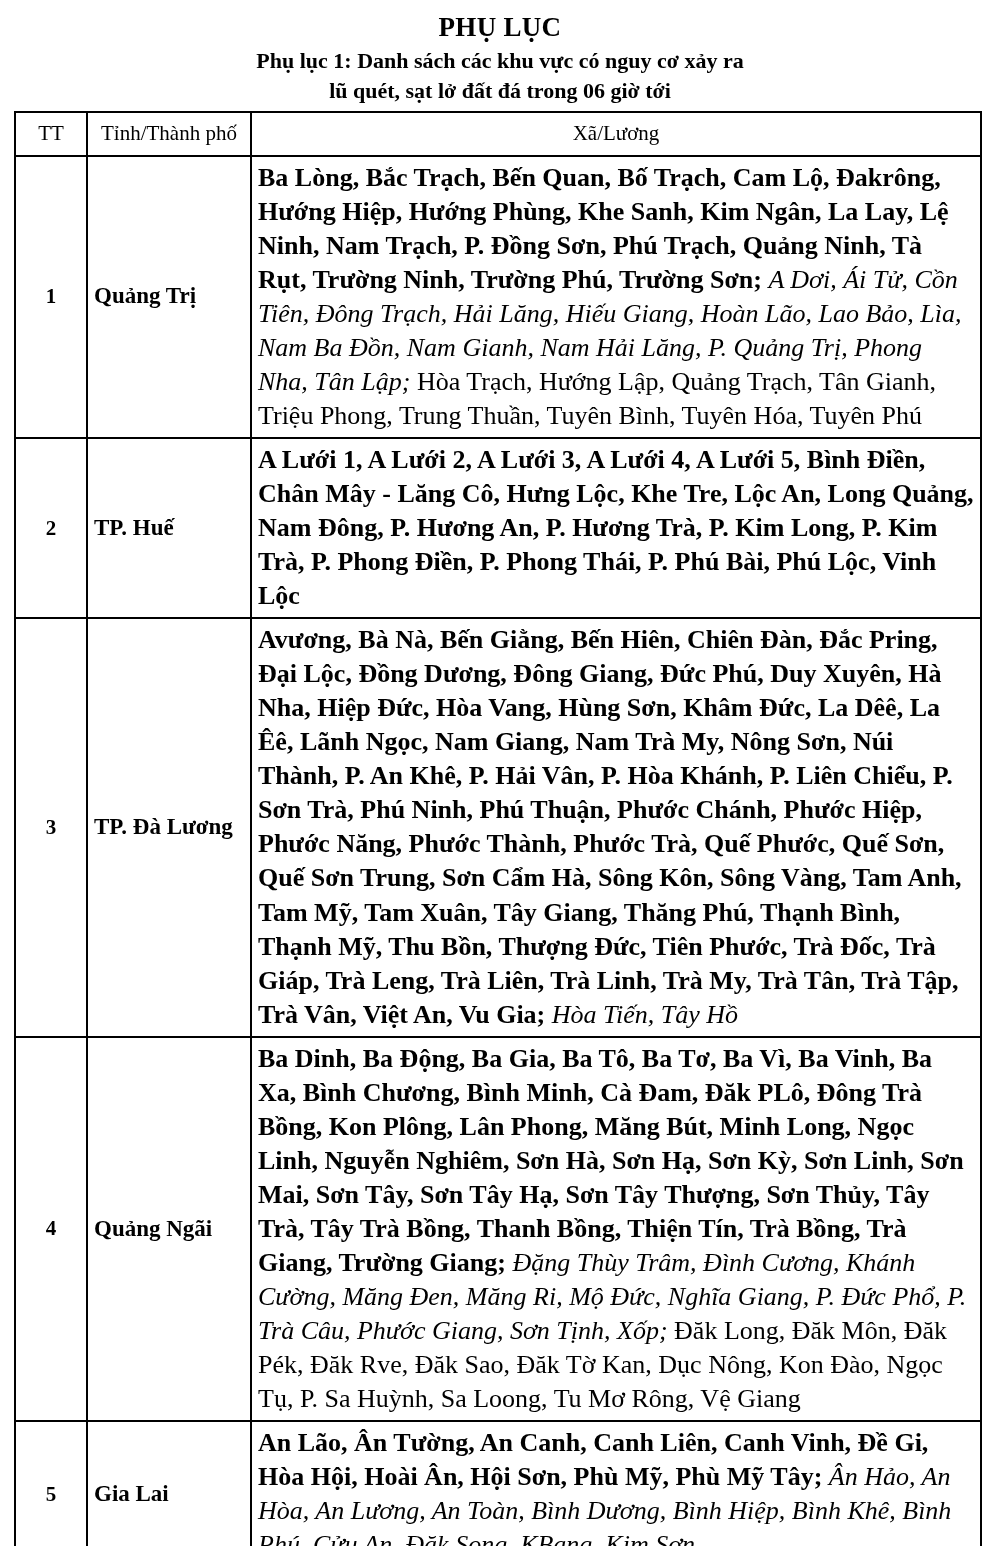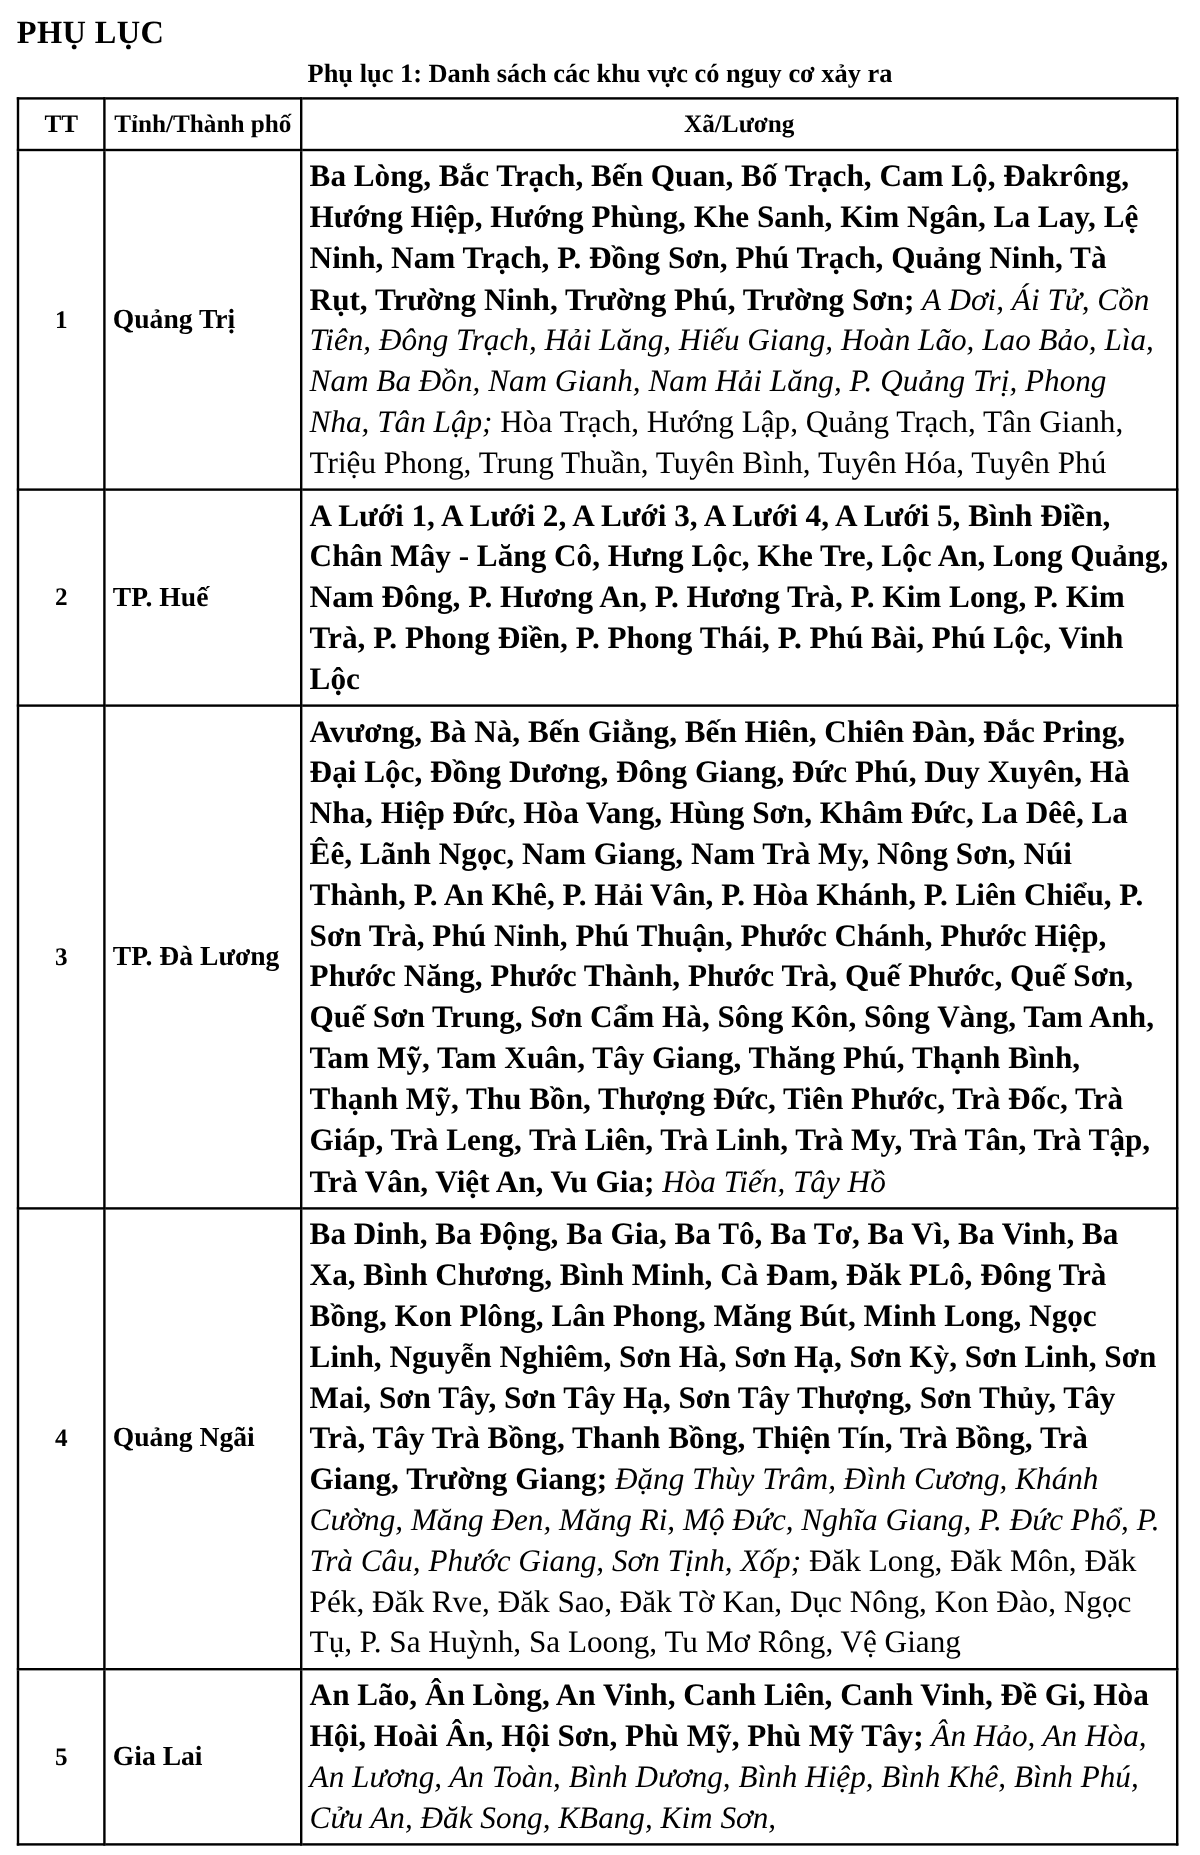--- a/index.html
+++ b/index.html
@@ -12,21 +12,21 @@
     min-height: 1546px;
     font-family: "Liberation Serif", "DejaVu Serif", serif;
     color: #000000;
   }
   .page {
     width: 1000px;
     box-sizing: border-box;
     padding: 8px 14px 0 14px;
   }
   .doc-title {
-    text-align: left;
+    text-align: center;
     font-weight: bold;
     font-size: 27px;
     line-height: 1.15;
     letter-spacing: 0.3px;
     margin: 4px 0 4px 0;
   }
   .doc-subtitle {
     text-align: center;
     font-weight: bold;
     font-size: 22px;
@@ -41,21 +41,21 @@
     table-layout: fixed;
   }
   table.appendix th,
   table.appendix td {
     border: 2px solid #000000;
     vertical-align: middle;
     padding: 4px 6px;
   }
   table.appendix thead th {
     text-align: center;
-    font-weight: bold;
+    font-weight: normal;
     font-size: 21px;
     line-height: 1.2;
     padding: 8px 4px;
   }
   col.c-tt { width: 72px; }
   col.c-prov { width: 164px; }
   col.c-wards { width: auto; }
 
   td.cell-tt {
     text-align: center;
@@ -85,20 +85,21 @@
     font-style: normal;
   }
 </style>
 </head>
 <body>
 
 <div class="page">
 
   <div class="doc-title">PHỤ LỤC</div>
   <div class="doc-subtitle">Phụ lục 1: Danh sách các khu vực có nguy cơ xảy ra</div>
+  <div class="doc-subtitle">lũ quét, sạt lở đất đá trong 06 giờ tới</div>
 
   <table class="appendix">
     <colgroup>
       <col class="c-tt">
       <col class="c-prov">
       <col class="c-wards">
     </colgroup>
     <thead>
       <tr>
         <th>TT</th>
@@ -123,18 +124,18 @@
           <td class="cell-wards"><span class="bold">Avương, Bà Nà, Bến Giằng, Bến Hiên, Chiên Đàn, Đắc Pring, Đại Lộc, Đồng Dương, Đông Giang, Đức Phú, Duy Xuyên, Hà Nha, Hiệp Đức, Hòa Vang, Hùng Sơn, Khâm Đức, La Dêê, La Êê, Lãnh Ngọc, Nam Giang, Nam Trà My, Nông Sơn, Núi Thành, P. An Khê, P. Hải Vân, P. Hòa Khánh, P. Liên Chiểu, P. Sơn Trà, Phú Ninh, Phú Thuận, Phước Chánh, Phước Hiệp, Phước Năng, Phước Thành, Phước Trà, Quế Phước, Quế Sơn, Quế Sơn Trung, Sơn Cẩm Hà, Sông Kôn, Sông Vàng, Tam Anh, Tam Mỹ, Tam Xuân, Tây Giang, Thăng Phú, Thạnh Bình, Thạnh Mỹ, Thu Bồn, Thượng Đức, Tiên Phước, Trà Đốc, Trà Giáp, Trà Leng, Trà Liên, Trà Linh, Trà My, Trà Tân, Trà Tập, Trà Vân, Việt An, Vu Gia; </span><span class="ital">Hòa Tiến, Tây Hồ</span></td>
         </tr>
         <tr>
           <td class="cell-tt">4</td>
           <td class="cell-prov">Quảng Ngãi</td>
           <td class="cell-wards"><span class="bold">Ba Dinh, Ba Động, Ba Gia, Ba Tô, Ba Tơ, Ba Vì, Ba Vinh, Ba Xa, Bình Chương, Bình Minh, Cà Đam, Đăk PLô, Đông Trà Bồng, Kon Plông, Lân Phong, Măng Bút, Minh Long, Ngọc Linh, Nguyễn Nghiêm, Sơn Hà, Sơn Hạ, Sơn Kỳ, Sơn Linh, Sơn Mai, Sơn Tây, Sơn Tây Hạ, Sơn Tây Thượng, Sơn Thủy, Tây Trà, Tây Trà Bồng, Thanh Bồng, Thiện Tín, Trà Bồng, Trà Giang, Trường Giang; </span><span class="ital">Đặng Thùy Trâm, Đình Cương, Khánh Cường, Măng Đen, Măng Ri, Mộ Đức, Nghĩa Giang, P. Đức Phổ, P. Trà Câu, Phước Giang, Sơn Tịnh, Xốp; </span><span class="plain">Đăk Long, Đăk Môn, Đăk Pék, Đăk Rve, Đăk Sao, Đăk Tờ Kan, Dục Nông, Kon Đào, Ngọc Tụ, P. Sa Huỳnh, Sa Loong, Tu Mơ Rông, Vệ Giang</span></td>
         </tr>
         <tr>
           <td class="cell-tt">5</td>
           <td class="cell-prov">Gia Lai</td>
-          <td class="cell-wards"><span class="bold">An Lão, Ân Lòng, An Vinh, Canh Liên, Canh Vinh, Đề Gi, Hòa Hội, Hoài Ân, Hội Sơn, Phù Mỹ, Phù Mỹ Tây; </span><span class="ital">Ân Hảo, An Hòa, An Lương, An Toàn, Bình Dương, Bình Hiệp, Bình Khê, Bình Phú, Cửu An, Đăk Song, KBang, Kim Sơn,</span></td>
+          <td class="cell-wards"><span class="bold">An Lão, Ân Tường, An Canh, Canh Liên, Canh Vinh, Đề Gi, Hòa Hội, Hoài Ân, Hội Sơn, Phù Mỹ, Phù Mỹ Tây; </span><span class="ital">Ân Hảo, An Hòa, An Lương, An Toàn, Bình Dương, Bình Hiệp, Bình Khê, Bình Phú, Cửu An, Đăk Song, KBang, Kim Sơn,</span></td>
         </tr>
       </tbody>
   </table>
 
 </div>
 
 </body></html>

